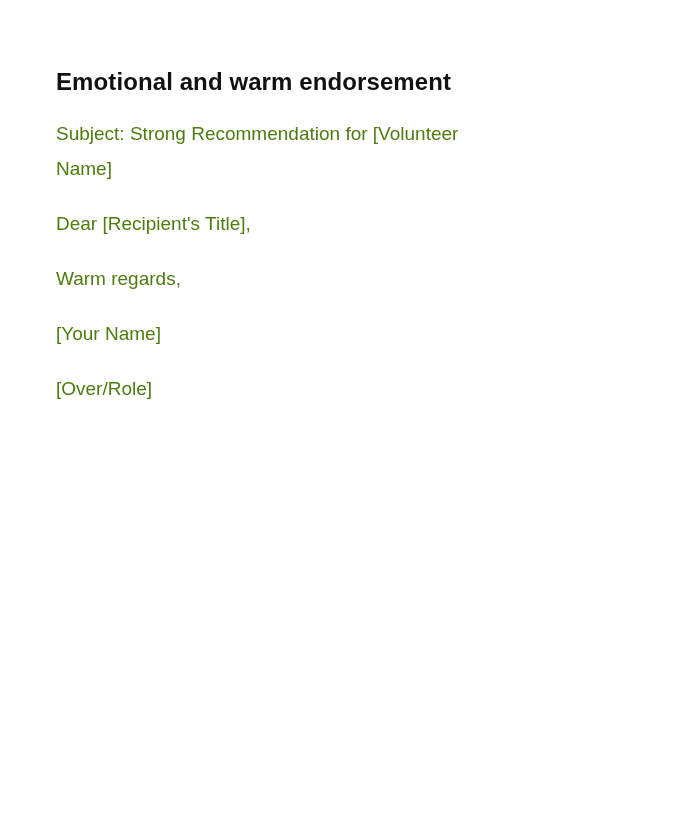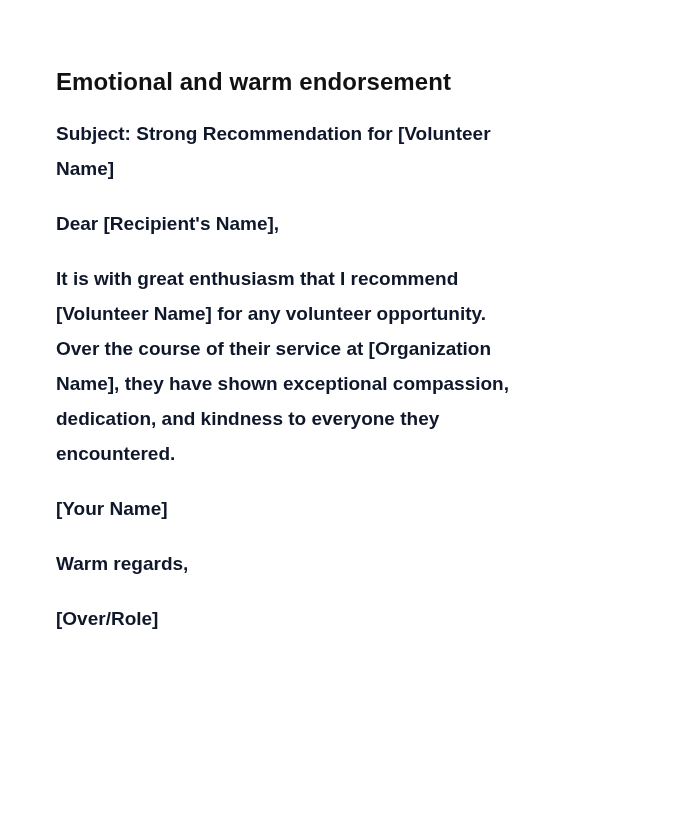--- a/index.html
+++ b/index.html
@@ -26,42 +26,41 @@
   h1.doc-heading {
     font-size: 24px;
     font-weight: 700;
     color: #111111;
     line-height: 32px;
     letter-spacing: 0.1px;
     margin-bottom: 18px;
   }
   p.doc-paragraph {
     font-size: 19px;
-    font-weight: 700;
-    color: #0f172a;
+    font-weight: 400;
+    color: #4d7c0f;
     line-height: 35px;
     margin-bottom: 20px;
   }
 </style>
 </head>
 <body>
 
 <div class="page">
   <div class="content">
 
     <h1 class="doc-heading">Emotional and warm endorsement</h1>
 
     <p class="doc-paragraph">Subject: Strong Recommendation for [Volunteer Name]</p>
 
-    <p class="doc-paragraph">Dear [Recipient's Name],</p>
-
-    <p class="doc-paragraph">It is with great enthusiasm that I recommend [Volunteer Name] for any volunteer opportunity. Over the course of their service at [Organization Name], they have shown exceptional compassion, dedication, and kindness to everyone they encountered.</p>
+    <p class="doc-paragraph">Dear [Recipient's Title],</p>
 
 
 
-    <p class="doc-paragraph">[Your Name]</p>
 
     <p class="doc-paragraph">Warm regards,</p>
+
+    <p class="doc-paragraph">[Your Name]</p>
 
     <p class="doc-paragraph">[Over/Role]</p>
 
   </div>
 </div>
 
 </body></html>

